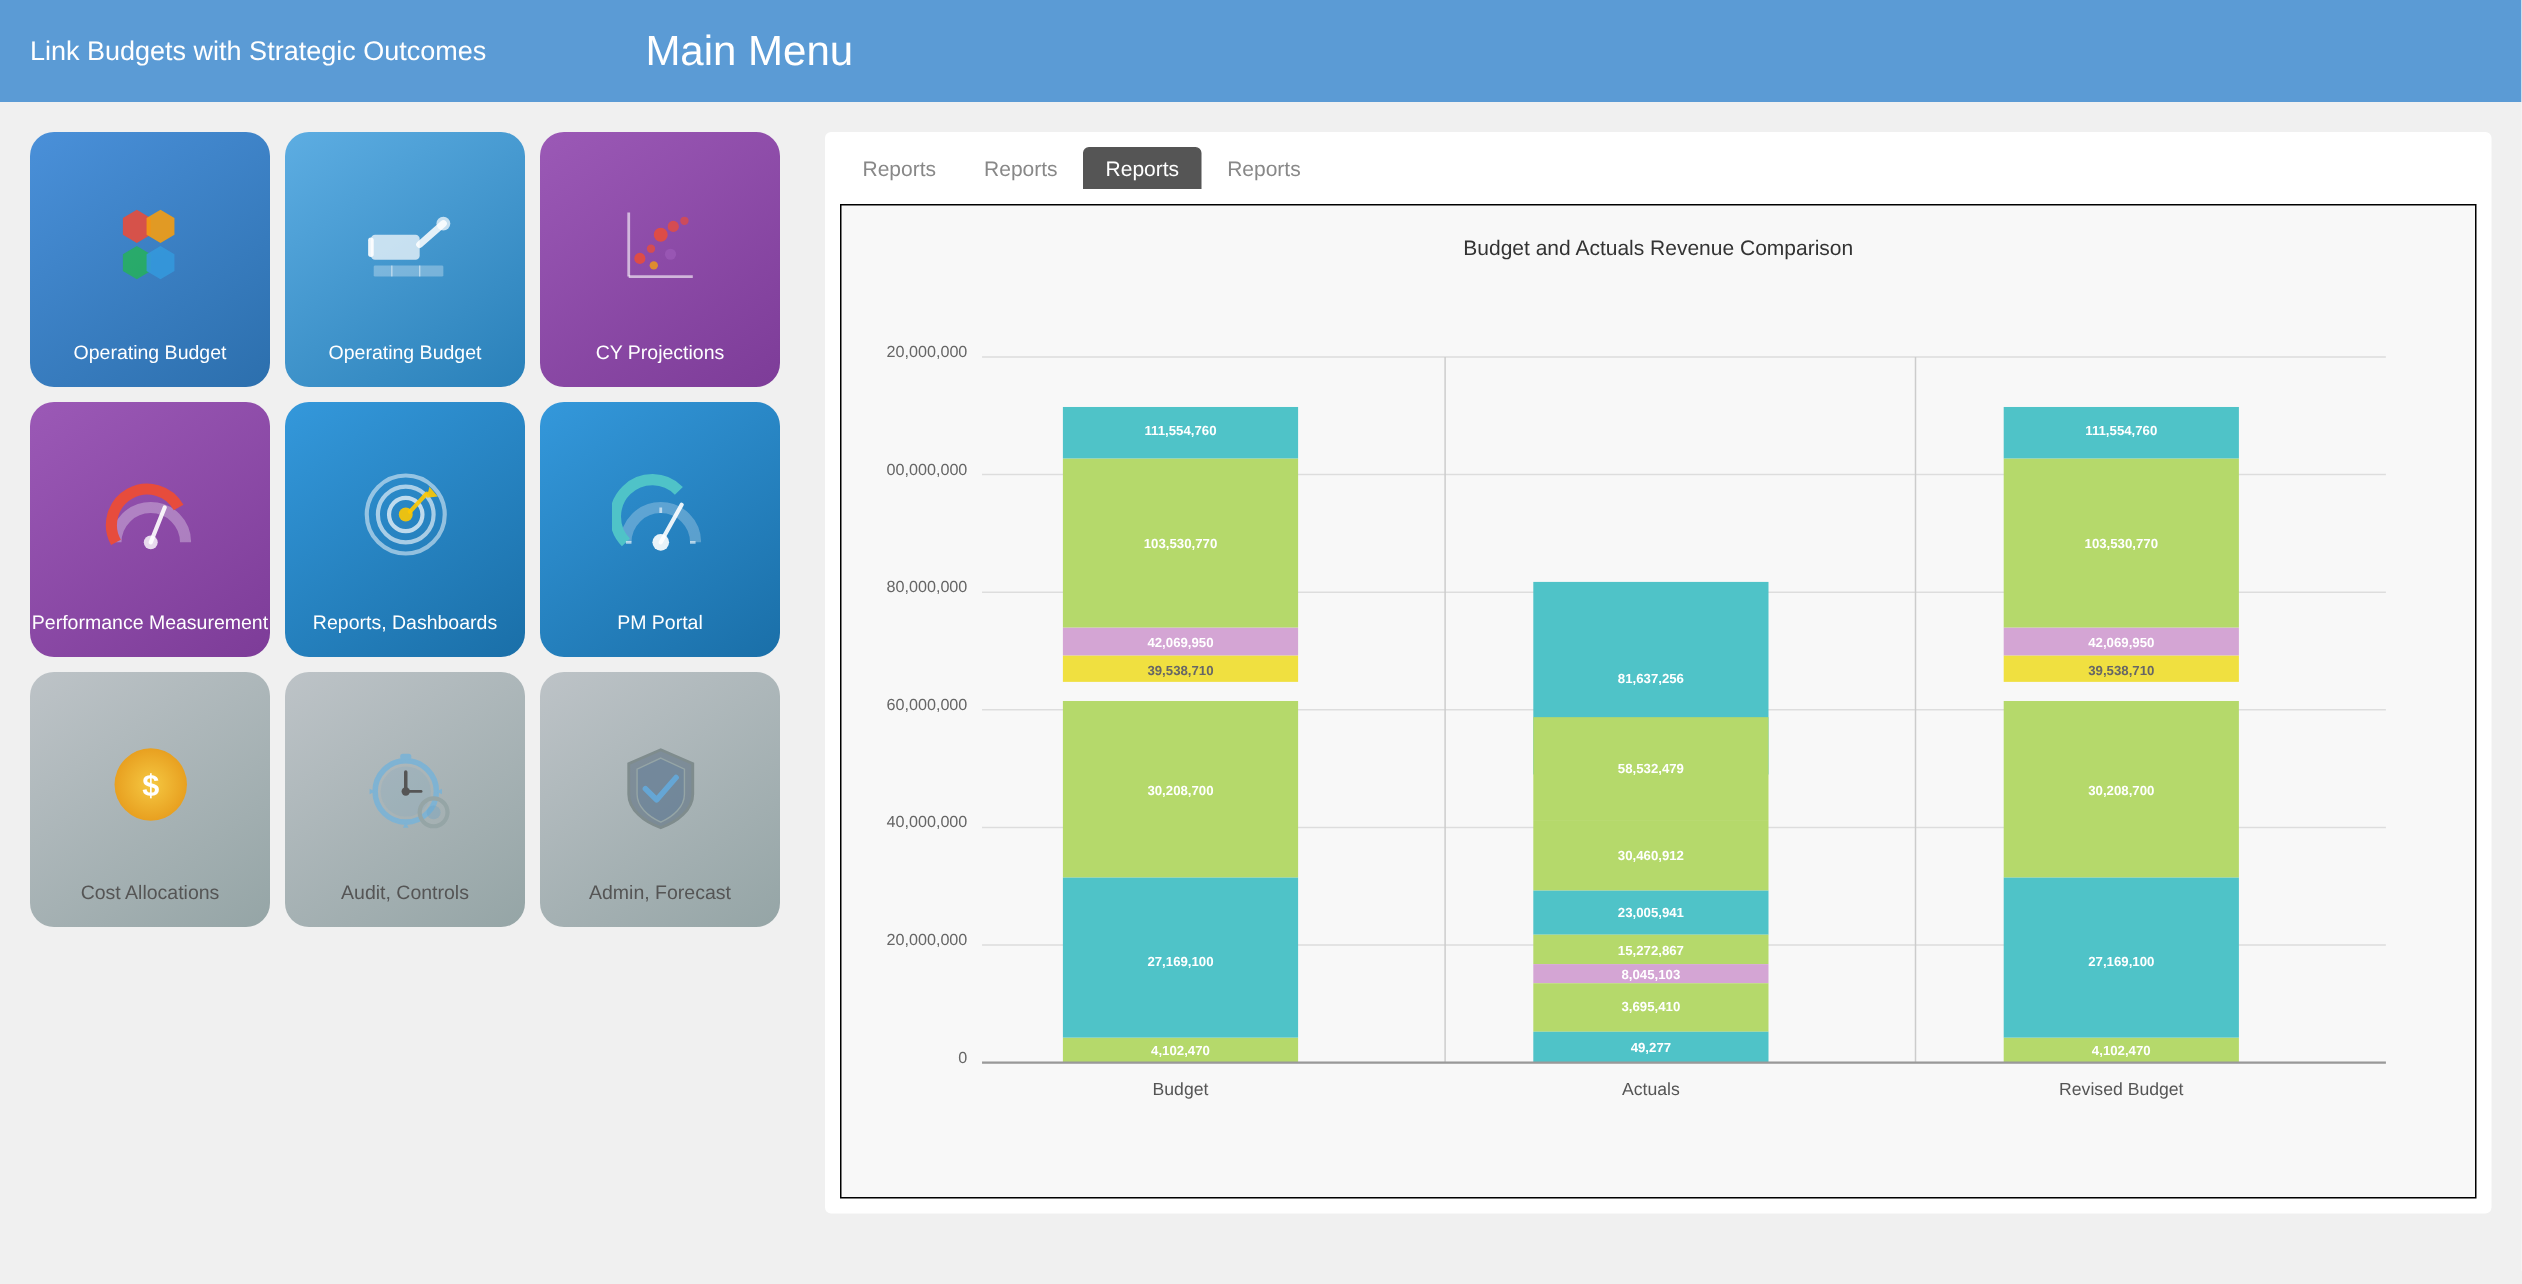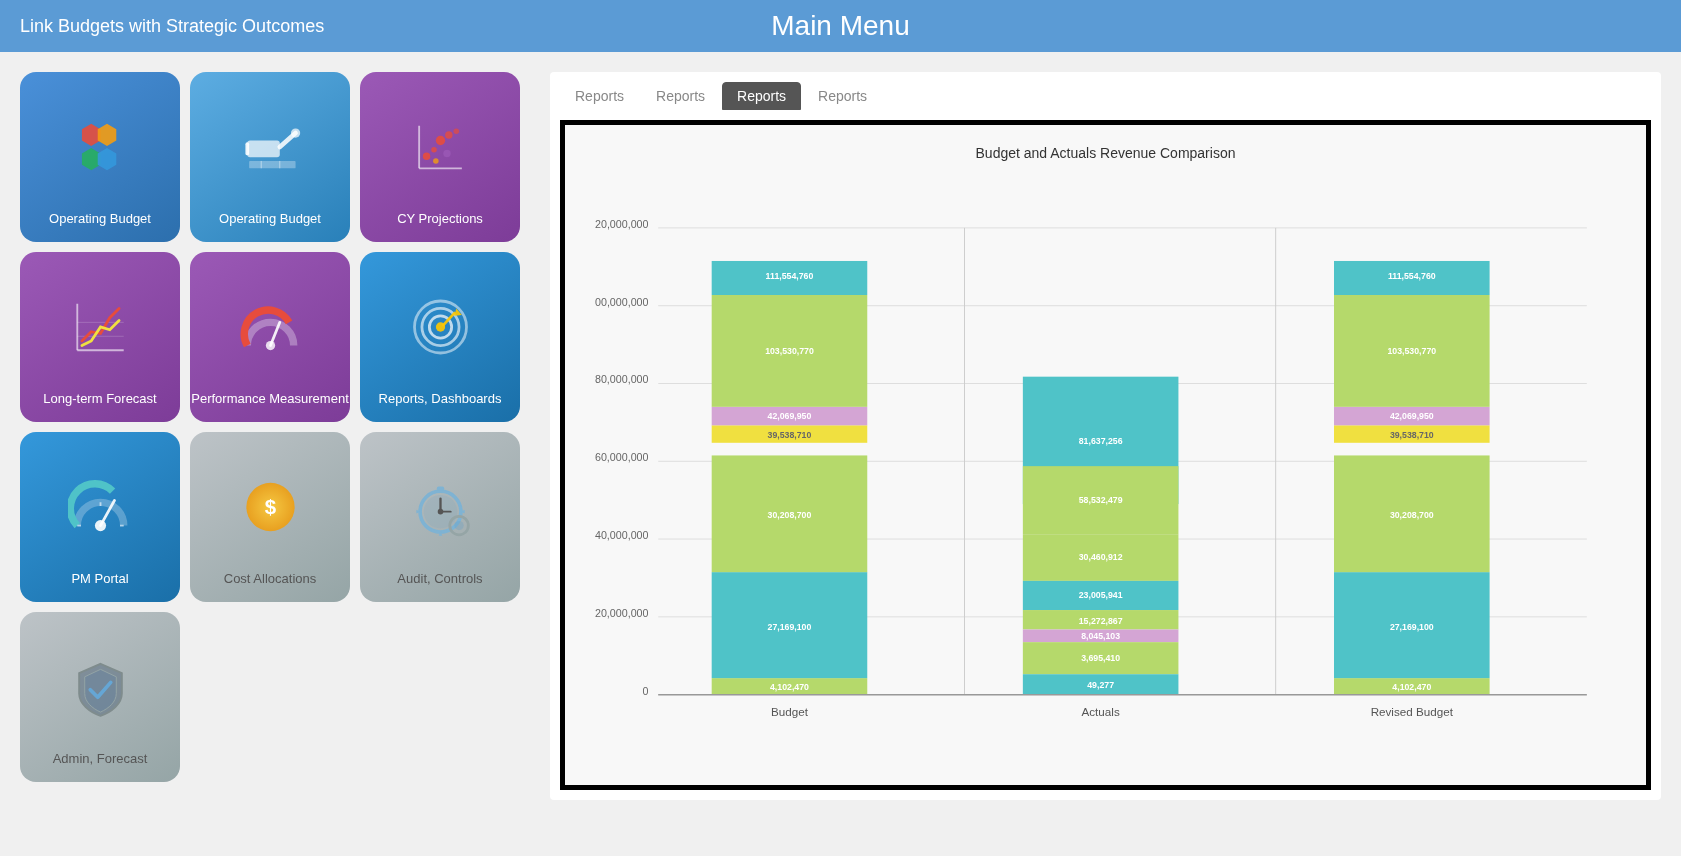--- a/index.html
+++ b/index.html
@@ -5,24 +5,24 @@
     * { box-sizing: border-box; margin: 0; padding: 0; }
     body { font-family: 'Segoe UI', Arial, sans-serif; background: #f0f0f0; width: 1681px; min-height: 856px; overflow-x: hidden; }
 
     
     .header {
       background: #5b9bd5;
       color: white;
       display: flex;
       align-items: center;
       padding: 10px 20px;
-      height: 52px;
+      height: 68px;
     }
     .header-left { font-size: 18px; font-weight: 500; flex: 1; }
-    .header-center { font-size: 28px; font-weight: 300; flex: 2; text-align: center; }
+    .header-center { font-size: 28px; font-weight: 300; flex: 2; }
 
     
     .main-container {
       display: flex;
       padding: 20px;
       gap: 20px;
       background: #f0f0f0;
     }
 
     
@@ -97,21 +97,21 @@
       border: 1px solid transparent;
     }
     .tab-item.active {
       background: #555;
       color: white;
       border-color: #555;
     }
 
     .chart-container {
       background: #f8f8f8;
-      border: 5px solid #000000;
+      border: 1px solid #000000;
       padding: 20px 30px;
       position: relative;
     }
 
     .chart-title {
       text-align: center;
       font-size: 14px;
       color: #333;
       margin-bottom: 20px;
     }
@@ -172,35 +172,20 @@
           <circle cx="35" cy="28" r="5" fill="#e74c3c" opacity="0.9"></circle>
           <circle cx="44" cy="22" r="4" fill="#e74c3c" opacity="0.8"></circle>
           <circle cx="52" cy="18" r="3" fill="#e74c3c" opacity="0.7"></circle>
           <circle cx="30" cy="50" r="3" fill="#f39c12" opacity="0.8"></circle>
           <circle cx="42" cy="42" r="4" fill="#9b59b6" opacity="0.8"></circle>
         </svg>
       </div>
       <span class="label">CY Projections</span>
     </div>
 
-    <div class="menu-item purple-grad">
-      <div class="icon-area">
-        <svg class="icon-svg" viewBox="0 0 70 70" fill="none">
-          <line x1="10" y1="60" x2="60" y2="60" stroke="rgba(255,255,255,0.6)" stroke-width="2"></line>
-          <line x1="10" y1="60" x2="10" y2="10" stroke="rgba(255,255,255,0.6)" stroke-width="2"></line>
-
-          <line x1="10" y1="45" x2="60" y2="45" stroke="rgba(255,255,255,0.2)" stroke-width="1"></line>
-          <line x1="10" y1="30" x2="60" y2="30" stroke="rgba(255,255,255,0.2)" stroke-width="1"></line>
-
-          <polyline points="15,50 25,40 35,42 45,25 55,15" stroke="#e74c3c" stroke-width="3" fill="none" stroke-linecap="round"></polyline>
-          <polyline points="15,55 25,50 35,35 45,38 55,28" stroke="#f0e040" stroke-width="3" fill="none" stroke-linecap="round"></polyline>
-        </svg>
-      </div>
-      <span class="label">Long-term Forecast</span>
-    </div>
 
     <div class="menu-item purple-grad">
       <div class="icon-area">
         <svg class="icon-svg" viewBox="0 0 70 70" fill="none">
           <path d="M10 55 A25 25 0 1 1 60 55" stroke="rgba(255,255,255,0.3)" stroke-width="8" fill="none"></path>
           <path d="M10 55 A25 25 0 0 1 55 30" stroke="#e74c3c" stroke-width="8" fill="none"></path>
           <circle cx="35" cy="55" r="5" fill="rgba(255,255,255,0.8)"></circle>
           <line x1="35" y1="55" x2="45" y2="30" stroke="rgba(255,255,255,0.9)" stroke-width="3" stroke-linecap="round"></line>
         </svg>
       </div>

